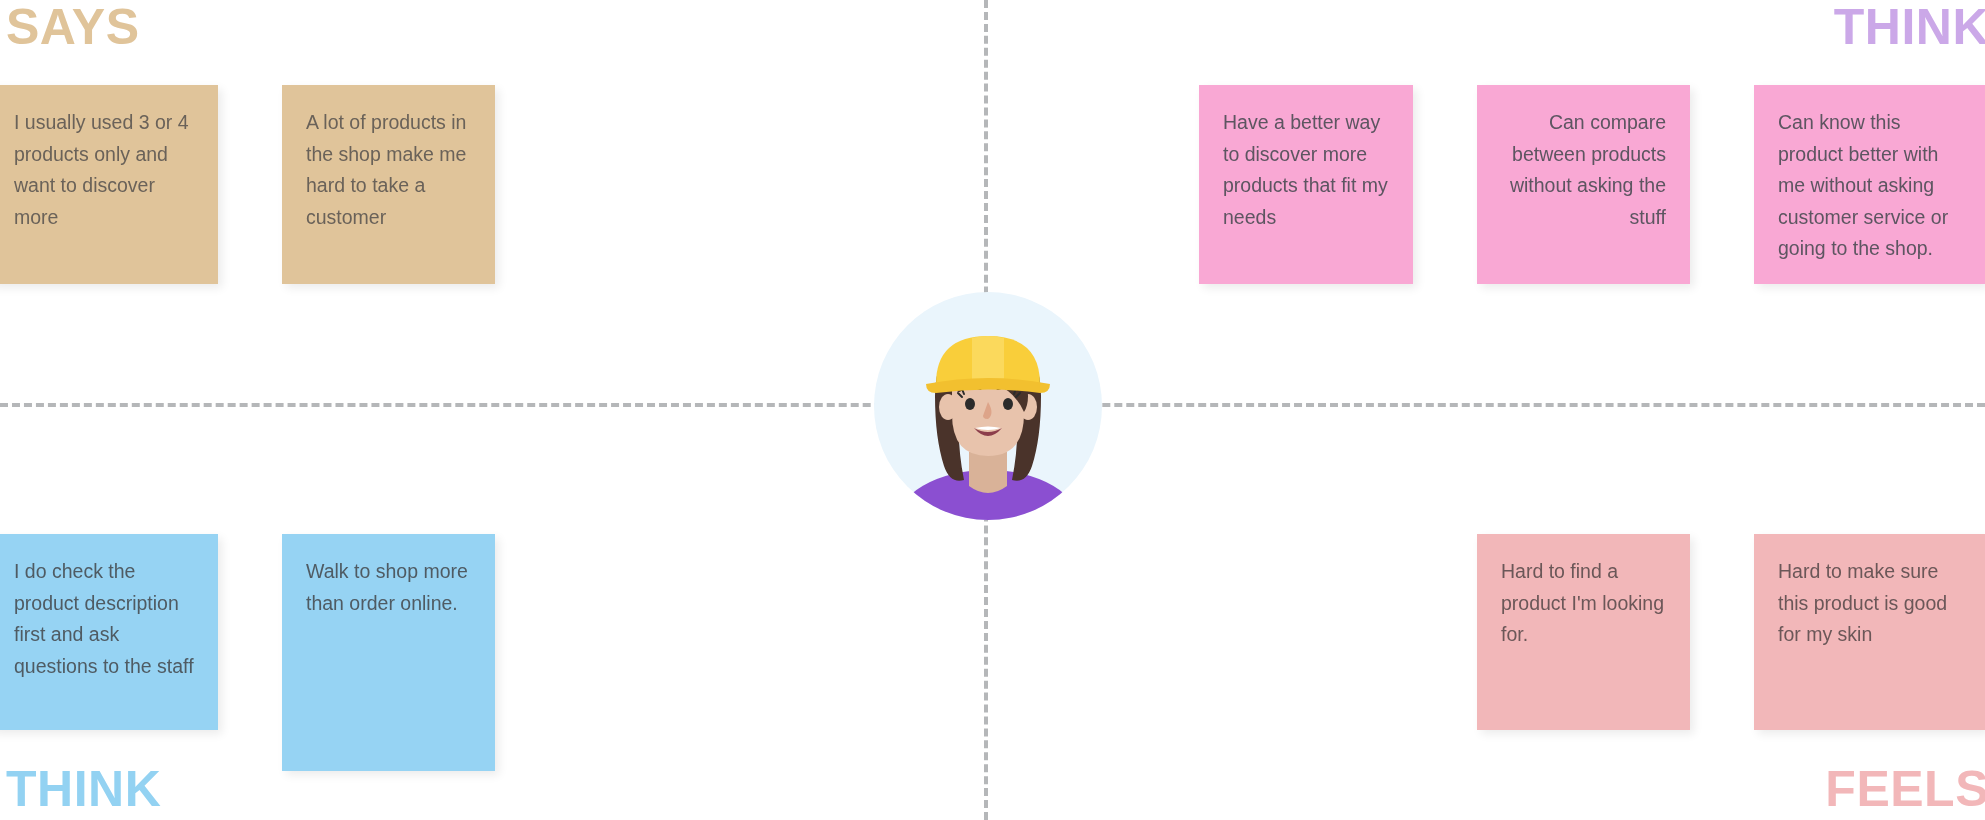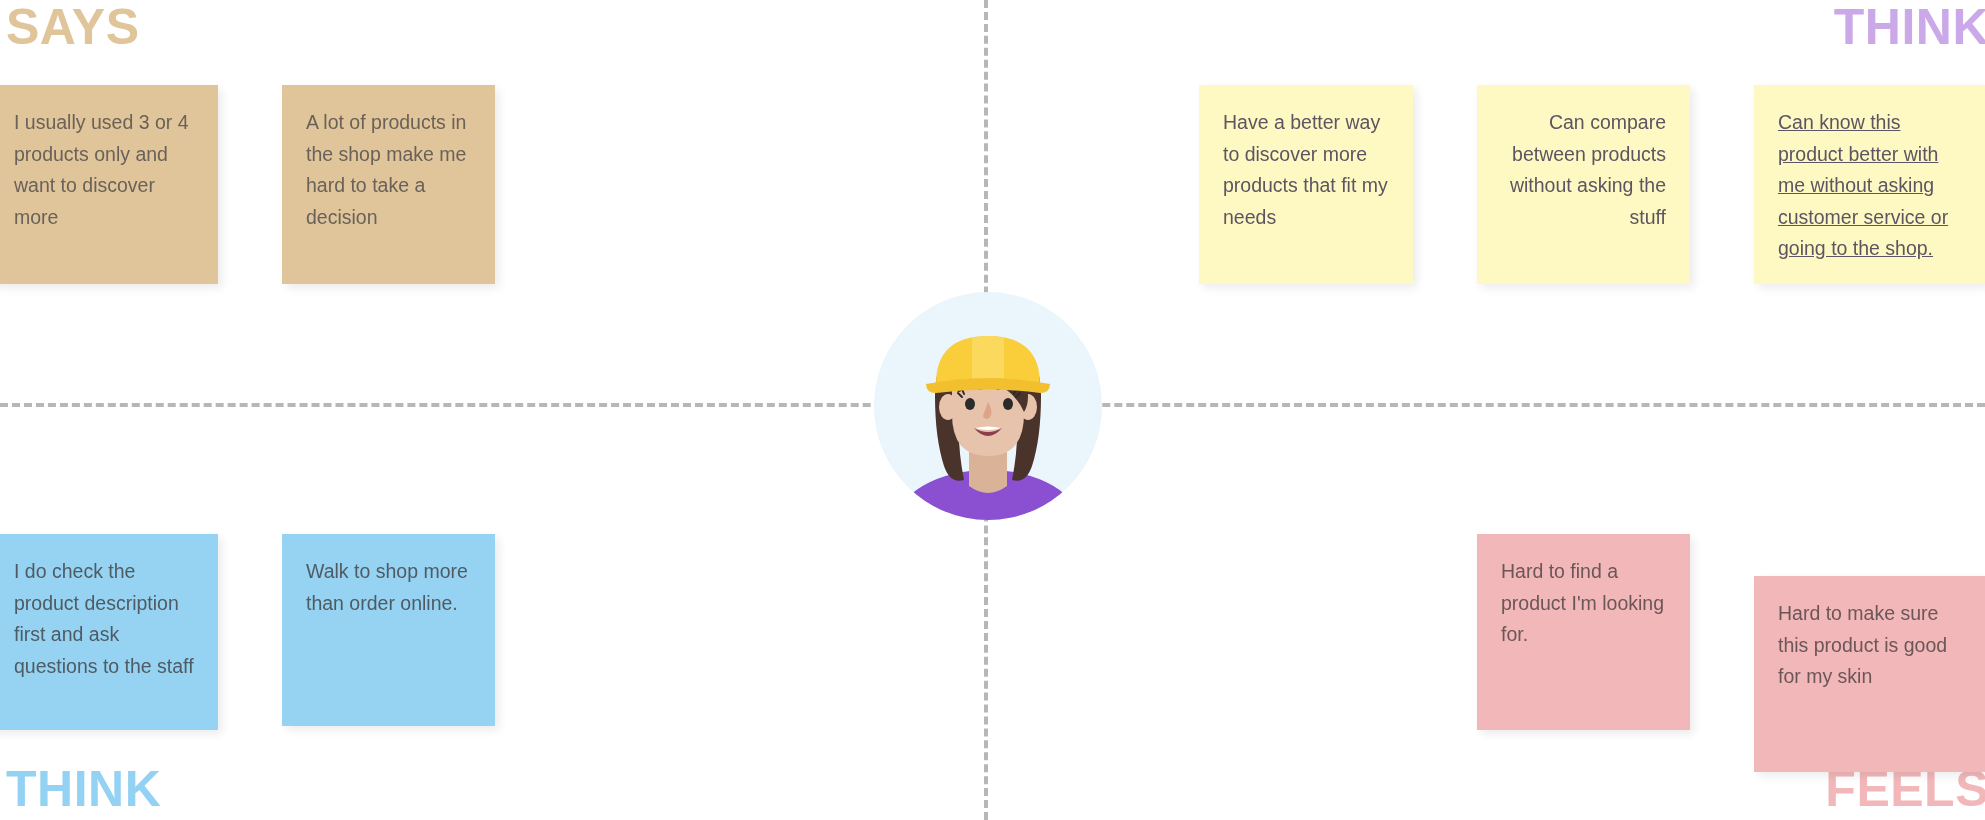--- a/index.html
+++ b/index.html
@@ -53,21 +53,21 @@
     position: absolute;
     box-sizing: border-box;
     padding: 22px 24px 20px 24px;
     font-size: 19.5px;
     line-height: 1.62;
     color: #5c5c5c;
     box-shadow: 4px 4px 9px rgba(0,0,0,0.08);
     overflow: hidden;
   }
   .card.says  { background: #e0c49a; color: #6a6259; }
-  .card.think { background: #fef9c3; color: #5d5561; }
+  .card.think { background: #f9a8d4; color: #5d5561; }
   .card.does  { background: #96d3f3; color: #4f5b63; }
   .card.feels { background: #f2b7b9; color: #6b5758; }
 
   
   #avatar-wrap {
     position: absolute;
     left: 874px;
     top: 292px;
     width: 228px;
     height: 228px;
@@ -81,31 +81,31 @@
 
   <div class="divider-h"></div>
   <div class="divider-v"></div>
 
   <div class="quad-label" id="label-says">SAYS</div>
   <div class="quad-label" id="label-think">THINK</div>
   <div class="quad-label" id="label-does">THINK</div>
   <div class="quad-label" id="label-feels">FEELS</div>
 
   <div class="card says" style="left:-10px; top:85px; width:228px; height:199px;">I usually used 3 or 4 products only and want to discover more</div>
-  <div class="card says" style="left:282px; top:85px; width:213px; height:199px;">A lot of products in the shop make me hard to take a decision</div>
+  <div class="card says" style="left:282px; top:85px; width:213px; height:199px;">A lot of products in the shop make me hard to take a customer</div>
 
   <div class="card think" style="left:1199px; top:85px; width:214px; height:199px;">Have a better way to discover more products that fit my needs</div>
   <div class="card think" style="left:1477px; top:85px; width:213px; height:199px;text-align:right;">Can compare between products without asking the stuff</div>
-  <div class="card think" style="left:1754px; top:85px; width:231px; height:199px;text-decoration:underline;">Can know this product better with me without asking customer service or going to the shop.</div>
+  <div class="card think" style="left:1754px; top:85px; width:231px; height:199px;">Can know this product better with me without asking customer service or going to the shop.</div>
 
   <div class="card does" style="left:-10px; top:534px; width:228px; height:196px;">I do check the product description first and ask questions to the staff</div>
-  <div class="card does" style="left:282px; top:534px; width:213px; height:192px;">Walk to shop more than order online.</div>
+  <div class="card does" style="left:282px; top:534px; width:213px; height:237px;">Walk to shop more than order online.</div>
 
   <div class="card feels" style="left:1477px; top:534px; width:213px; height:196px;">Hard to find a product I'm looking for.</div>
-  <div class="card feels" style="left:1754px; top:534px; width:231px; height:196px;margin-top:42px;">Hard to make sure this product is good for my skin</div>
+  <div class="card feels" style="left:1754px; top:534px; width:231px; height:196px;">Hard to make sure this product is good for my skin</div>
 
   <div id="avatar-wrap">
     <svg viewBox="0 0 228 228" xmlns="http://www.w3.org/2000/svg">
       <defs>
         <clipPath id="circleClip">
             <circle cx="114" cy="114" r="114"></circle>
           </clipPath>
       </defs>
       <circle cx="114" cy="114" r="114" fill="#EAF5FC"></circle>
       <g clip-path="url(#circleClip)">

